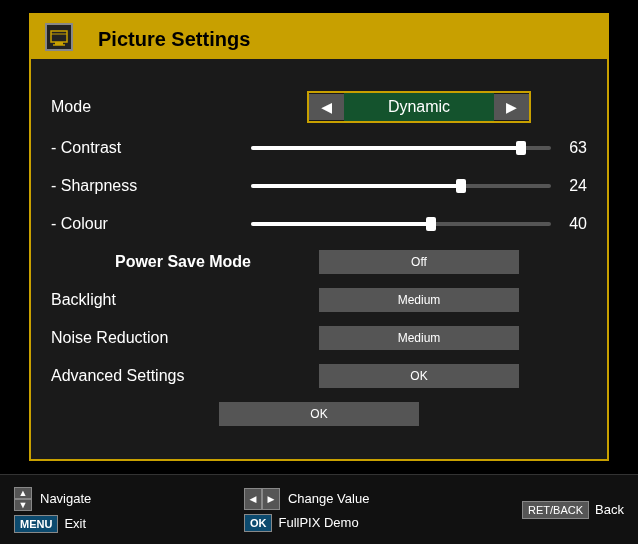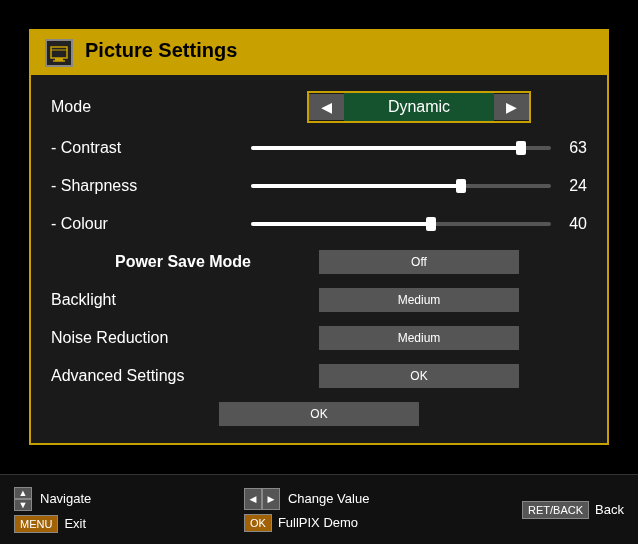--- a/index.html
+++ b/index.html
@@ -30,22 +30,22 @@
     .settings-panel {
       width: 580px;
       border: 2px solid #c8a000;
       background: #1a1a1a;
     }
 
     .panel-header {
       background: #c8a000;
       padding: 8px 14px;
       display: flex;
-      align-items: flex-start;
-      gap: 12px;
+      align-items: flex-end;
+      gap: 25px;
     }
 
     .panel-header-icon {
       width: 28px;
       height: 28px;
       background: #222;
       border: 2px solid #888;
       display: flex;
       align-items: center;
       justify-content: center;
@@ -53,21 +53,21 @@
       color: #c8a000;
     }
 
     .panel-header-title {
       font-size: 20px;
       font-weight: bold;
       color: #000;
     }
 
     .panel-body {
-      padding: 10px 0;
+      padding: 26px 0;
     }
 
     .setting-row {
       display: flex;
       align-items: center;
       padding: 6px 20px;
       min-height: 38px;
     }
 
     .setting-label {
@@ -178,25 +178,25 @@
 
     .footer-item {
       display: flex;
       align-items: center;
       gap: 6px;
       font-size: 13px;
       color: #fff;
     }
 
     .footer-key {
-      background: #a16207;
+      background: #0c4a6e;
       border: 1px solid #888;
       color: #fff;
       font-size: 11px;
-      font-weight: normal;
+      font-weight: bold;
       padding: 2px 5px;
       min-width: 22px;
       text-align: center;
       display: inline-block;
     }
 
     .footer-key-wide {
       background: #555;
       border: 1px solid #888;
       color: #fff;

